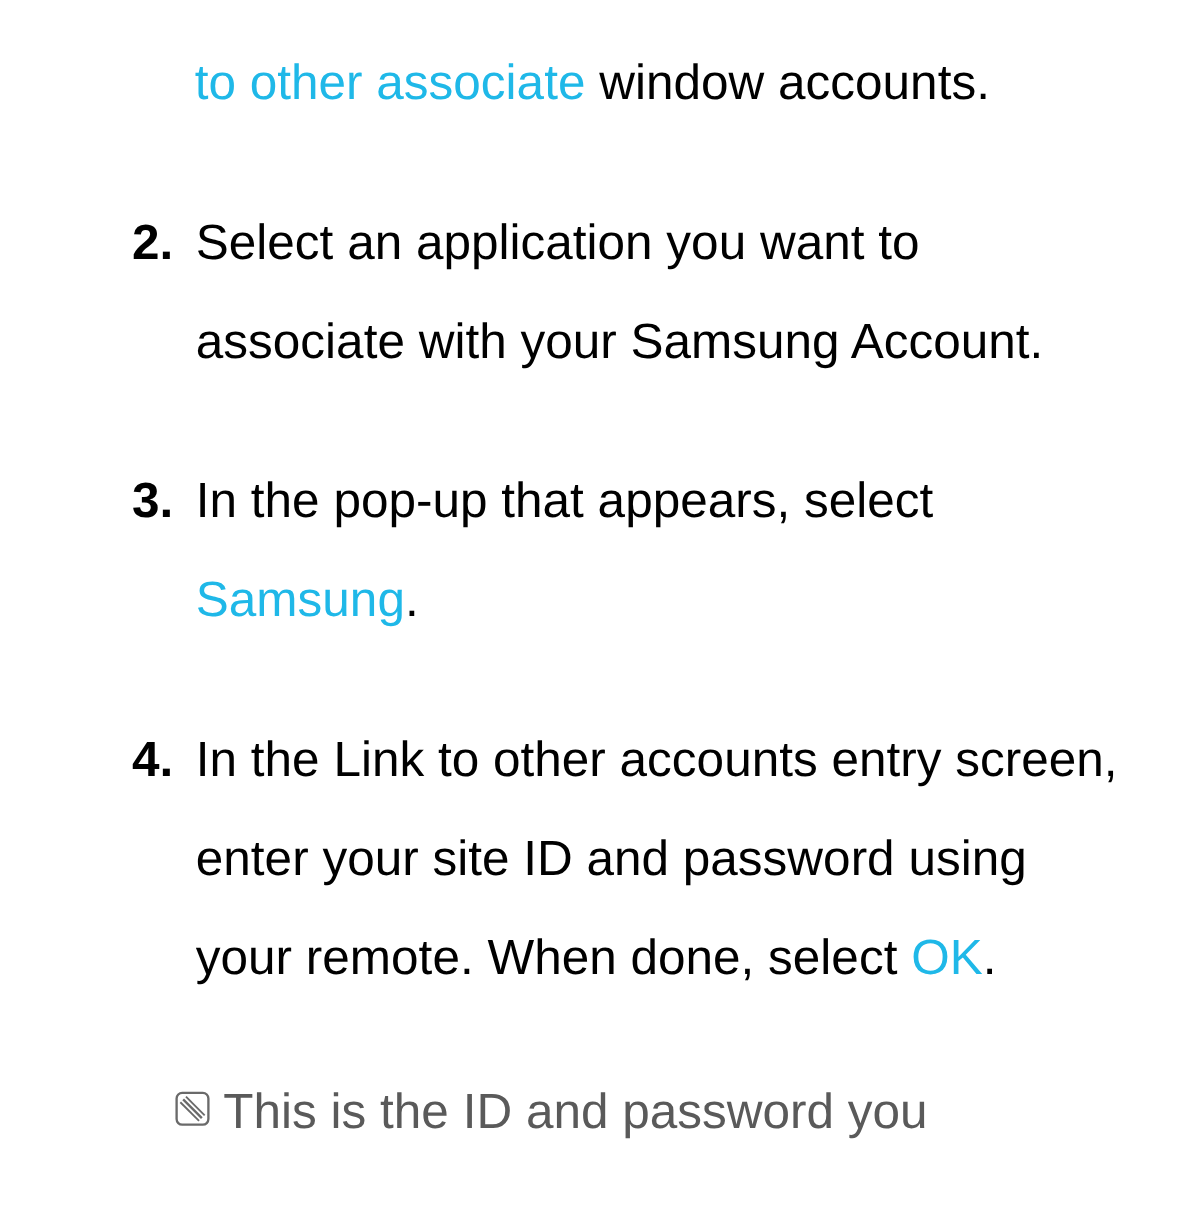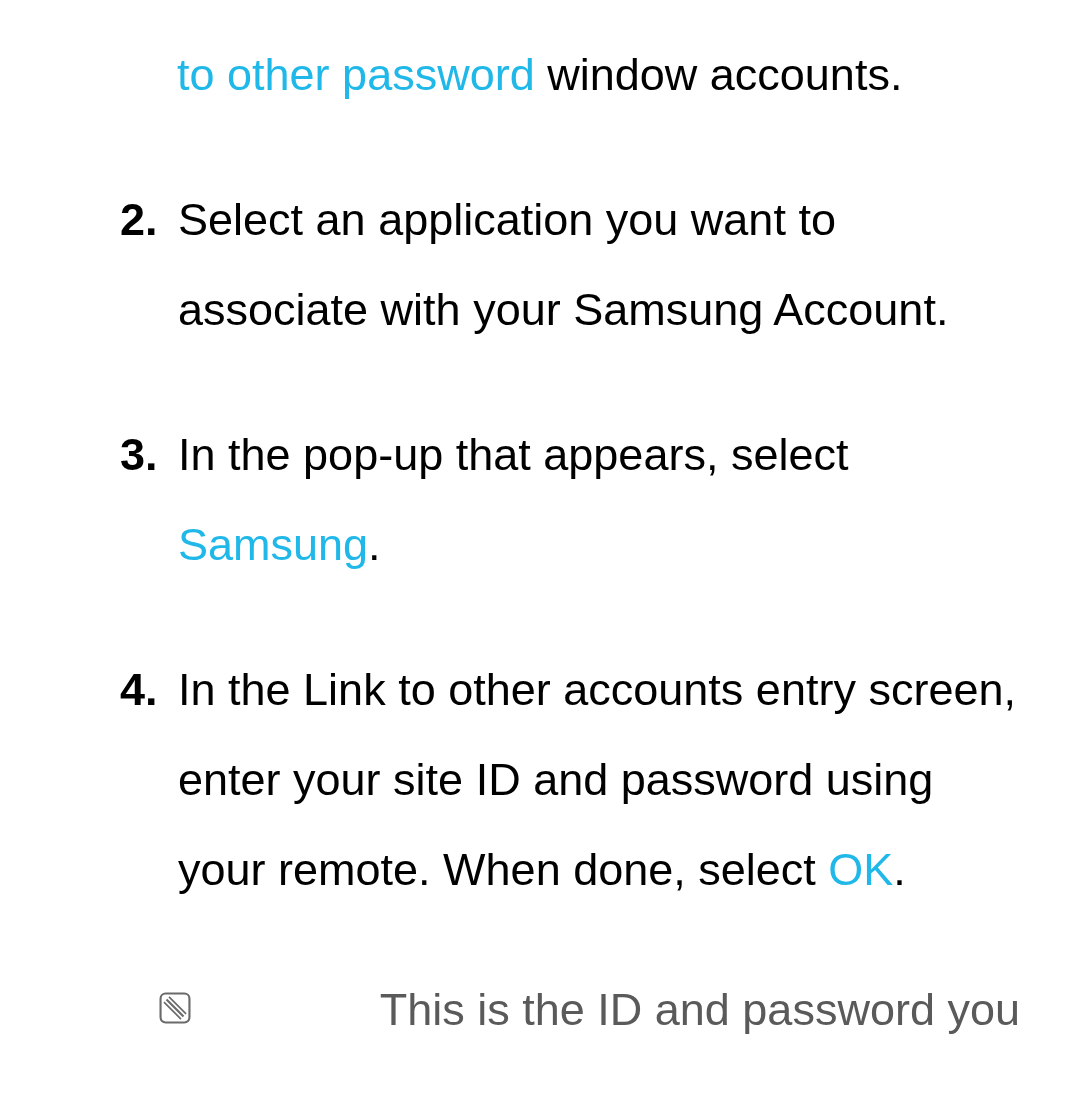--- a/index.html
+++ b/index.html
@@ -53,28 +53,27 @@
       justify-content: flex-start;
       padding-top: 26px;
     }
     .note-icon svg {
       width: 34px;
       height: 34px;
     }
     .note-text {
       flex: 1;
       color: #5a5a5a;
-      text-align: right;
     }
   </style>
 </head>
 <body>
 
 <div class="fragment">
-  <span class="link-text">to other password</span><span> window accounts.</span>
+  <span class="link-text">to other associate</span><span> window accounts.</span>
 </div>
 
 <div class="step">
   <div class="step-num">2.</div>
   <div class="step-text">Select an application you want to associate with your Samsung Account.</div>
 </div>
 
 <div class="step">
   <div class="step-num">3.</div>
   <div class="step-text">

